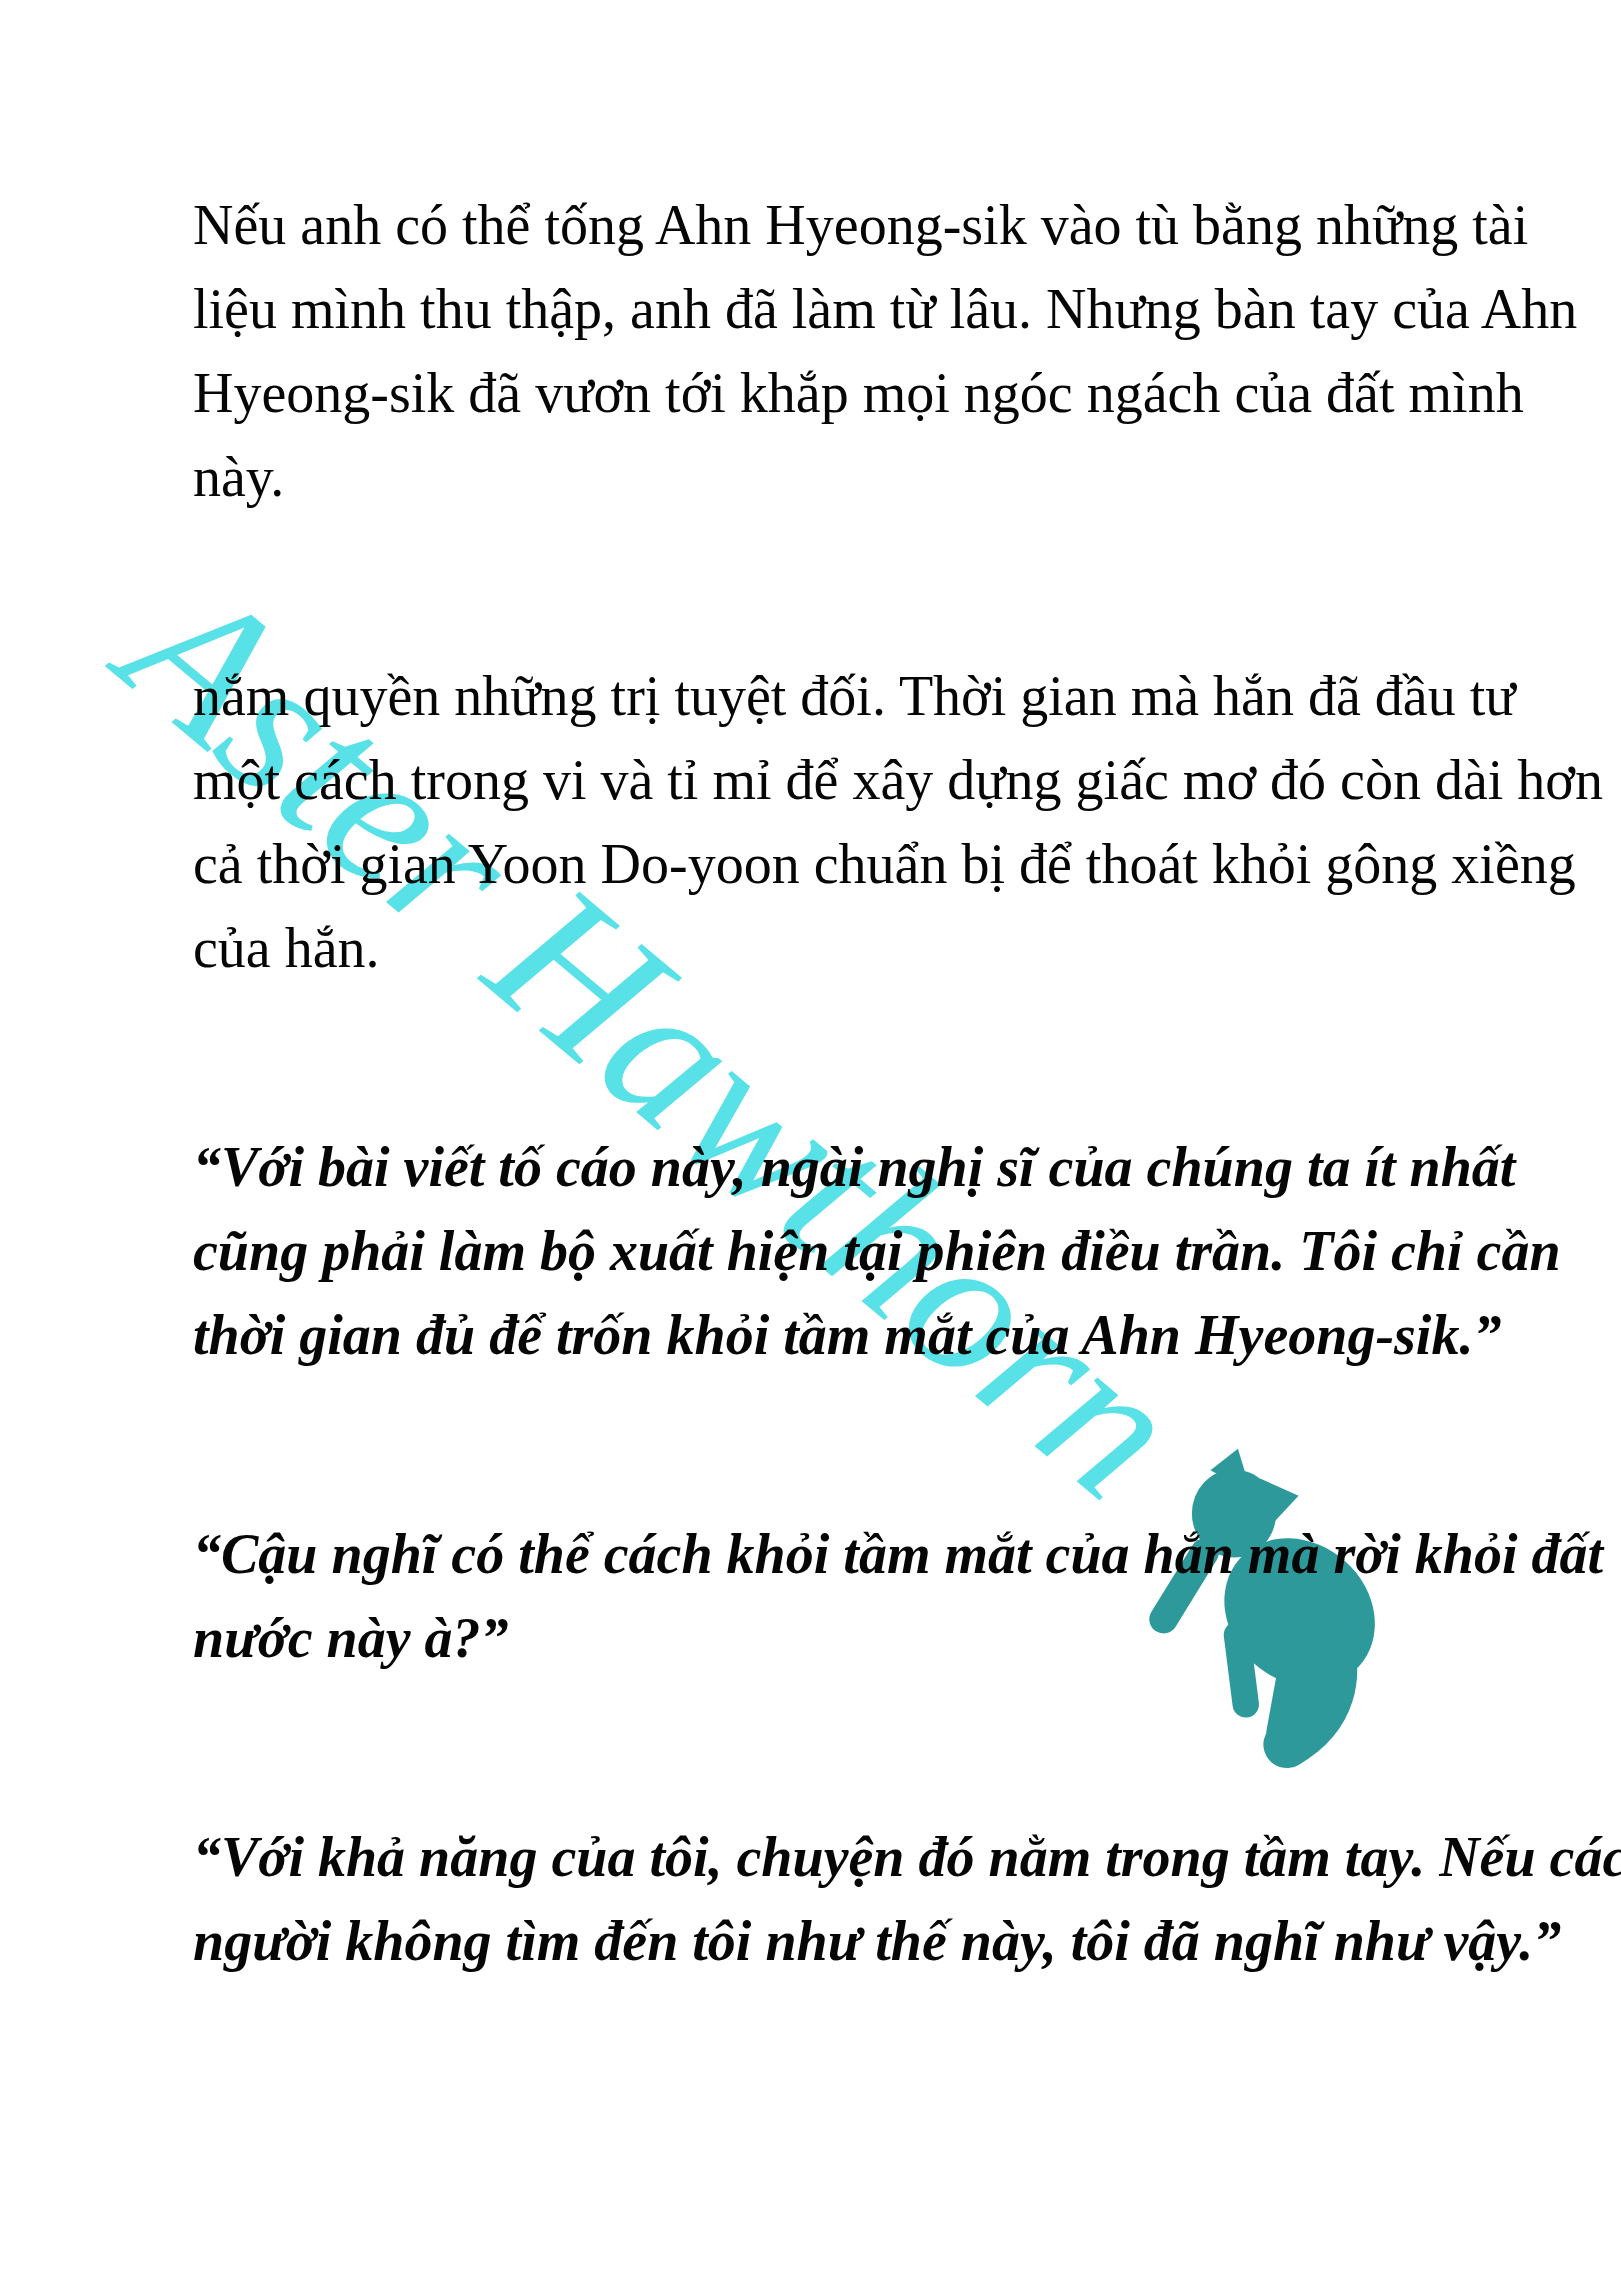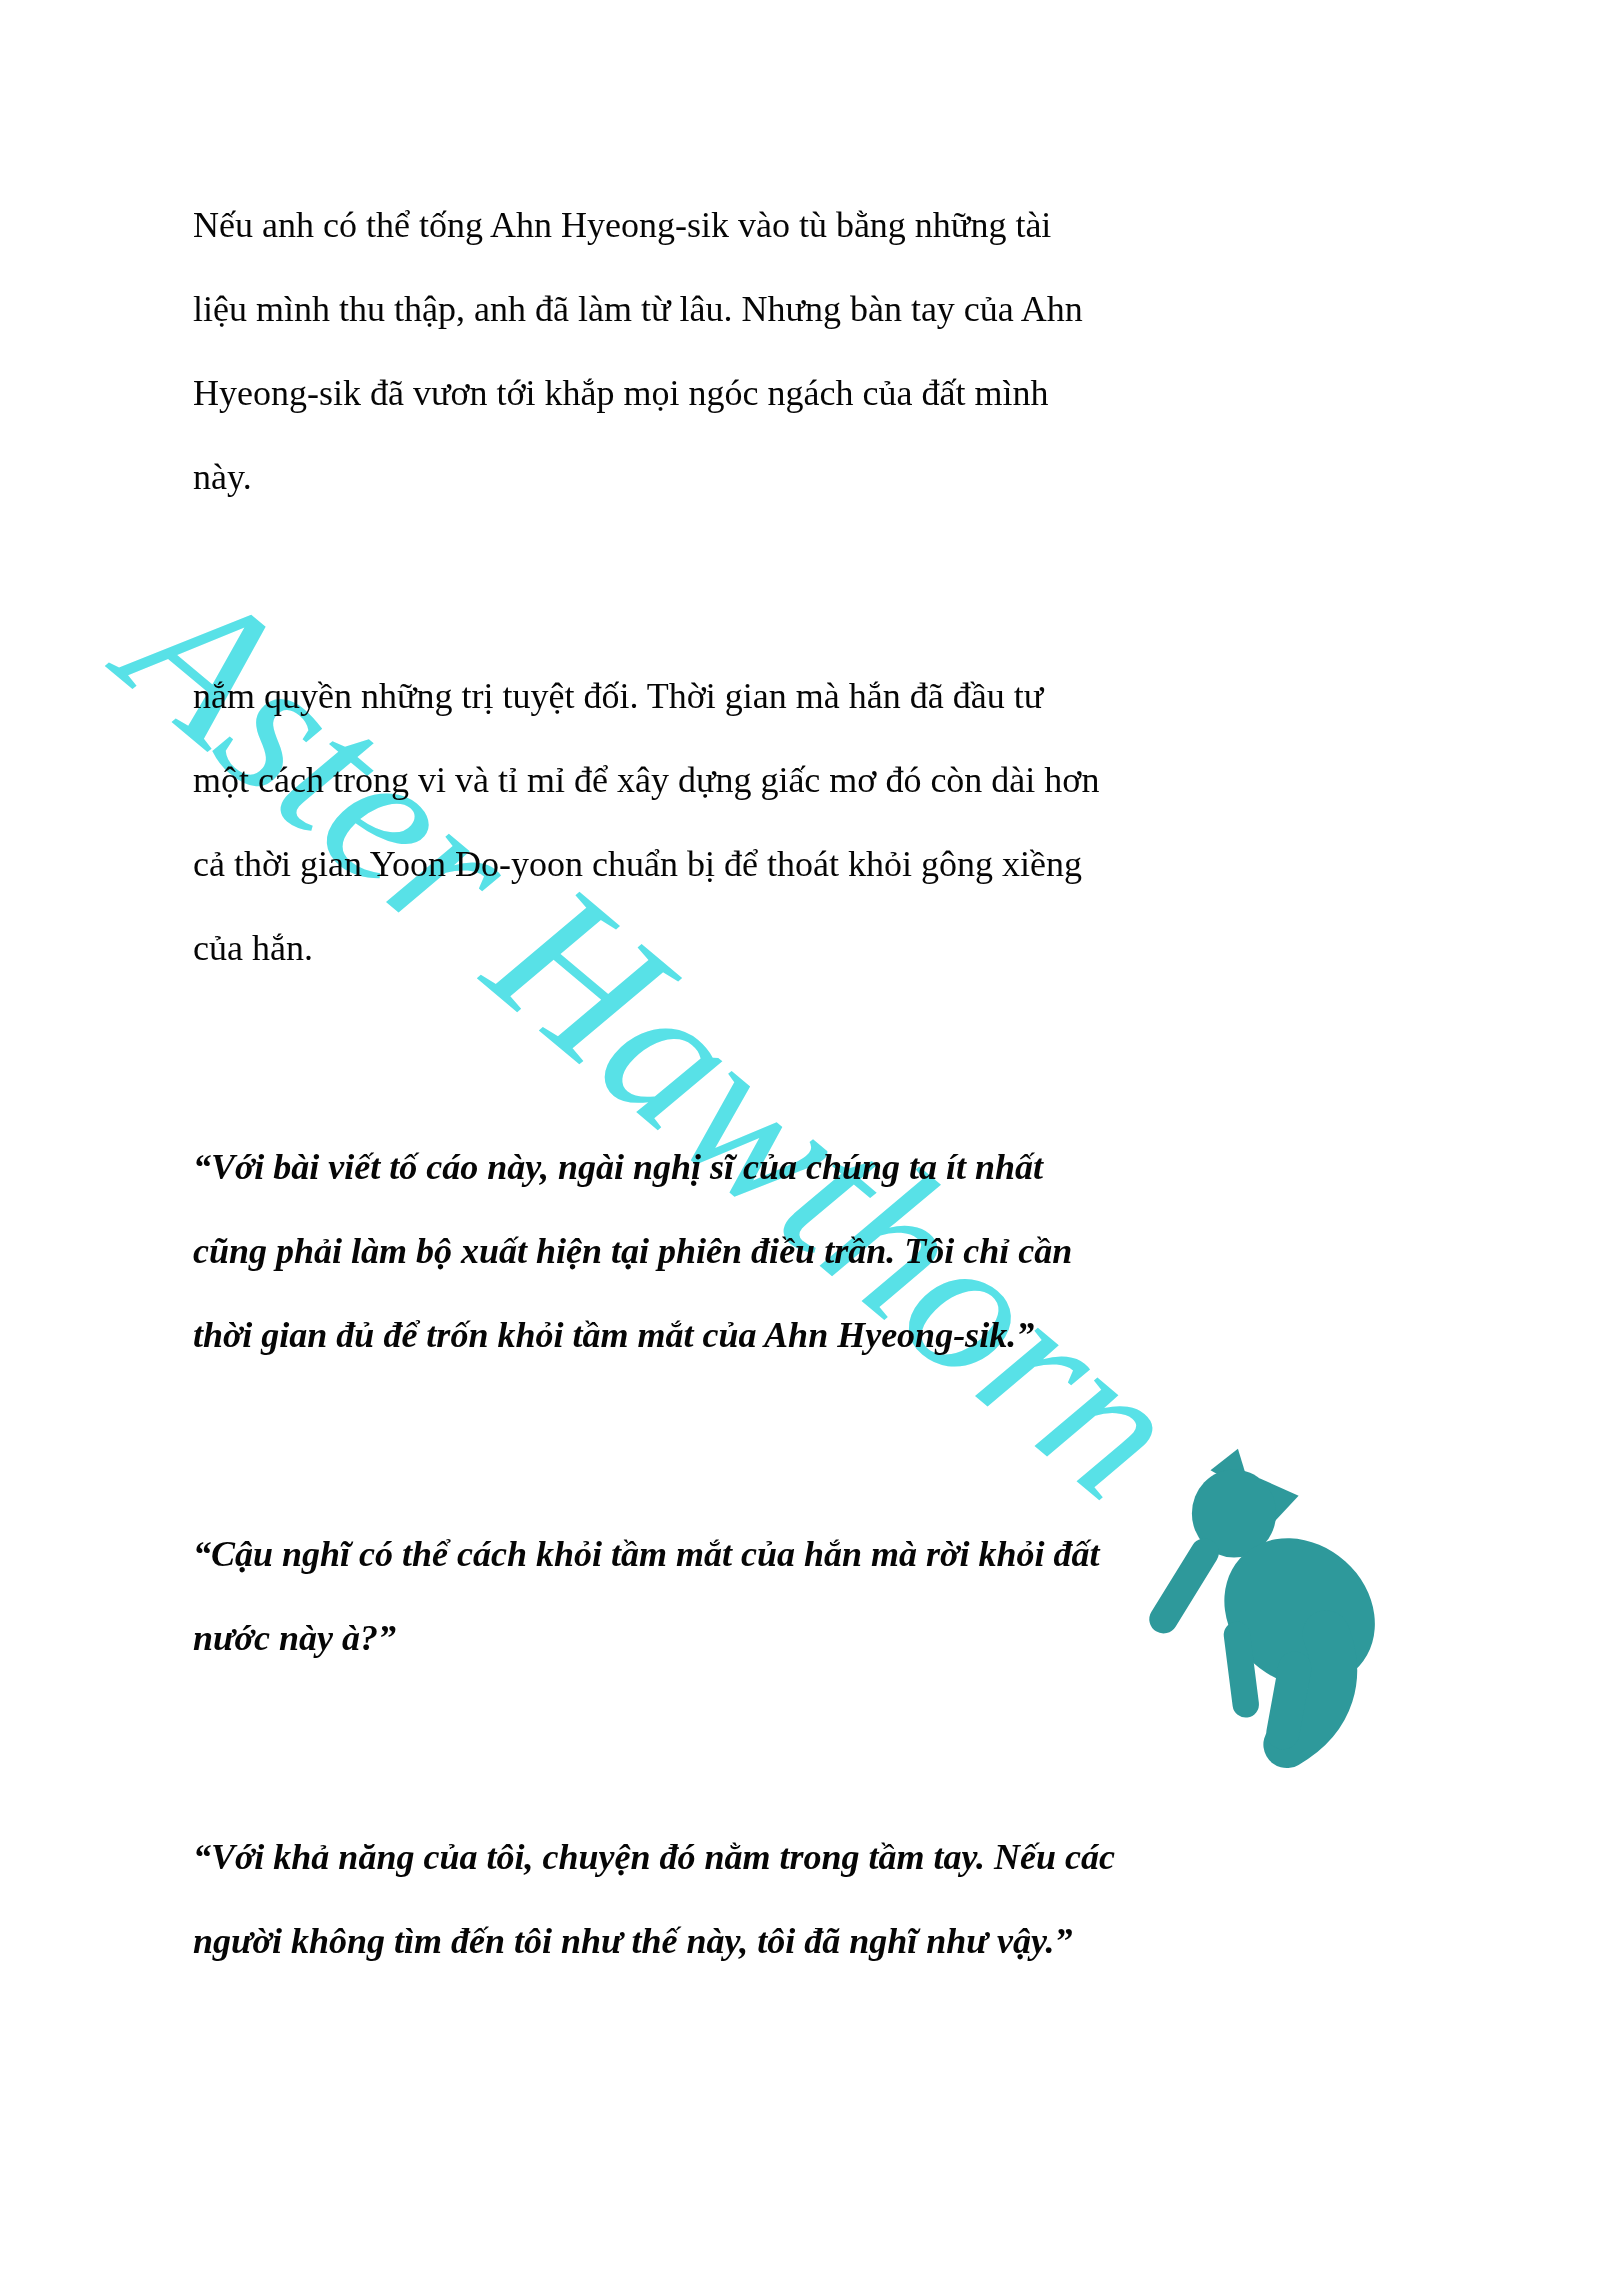--- a/index.html
+++ b/index.html
@@ -39,21 +39,21 @@
   .content {
     position: absolute;
     left: 193px;
     top: 183px;
     width: 1353px;
     z-index: 3;
     color: #060606;
   }
   .para {
     margin: 0 0 135px 0;
-    font-size: 36px;
+    font-size: 56px;
     line-height: 84px;
   }
   .para:last-child { margin-bottom: 0; }
   .para.italic { font-style: italic; font-weight: bold; }
   .text-line {
     display: block;
     white-space: nowrap;
   }
 </style>
 </head>

